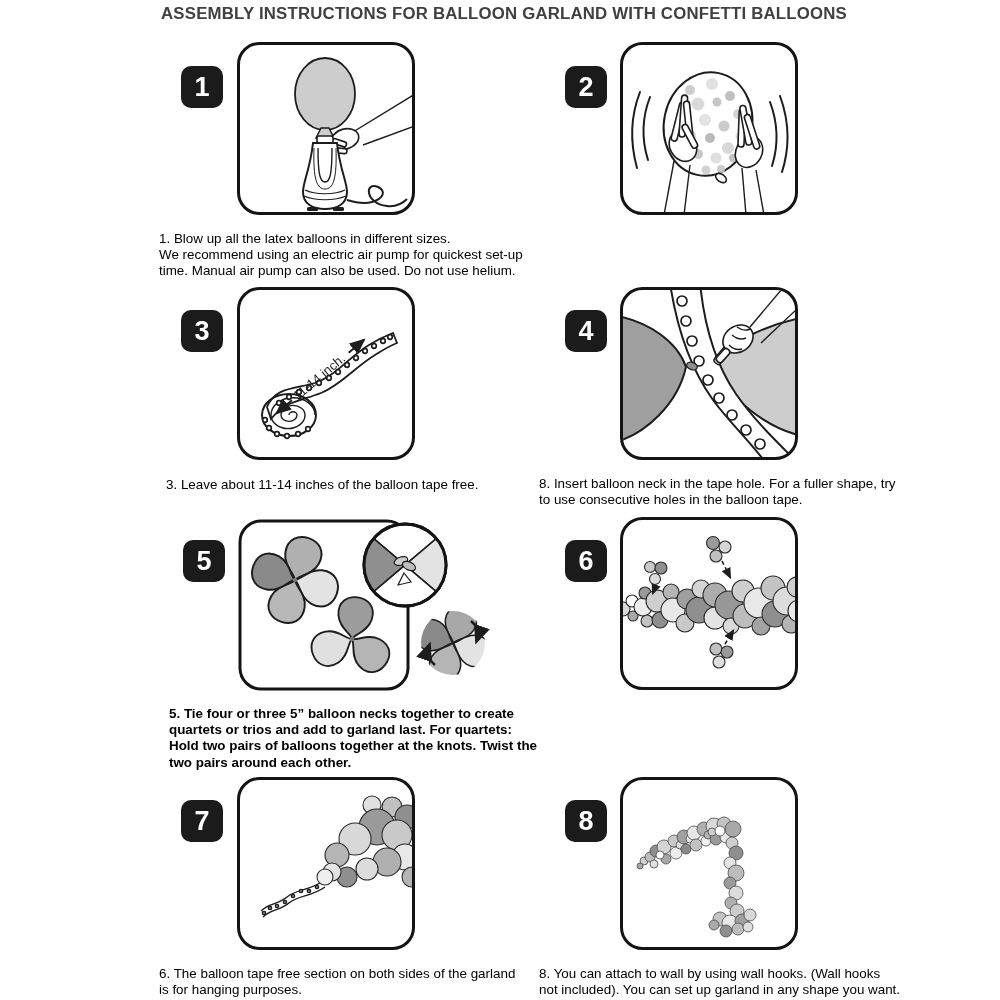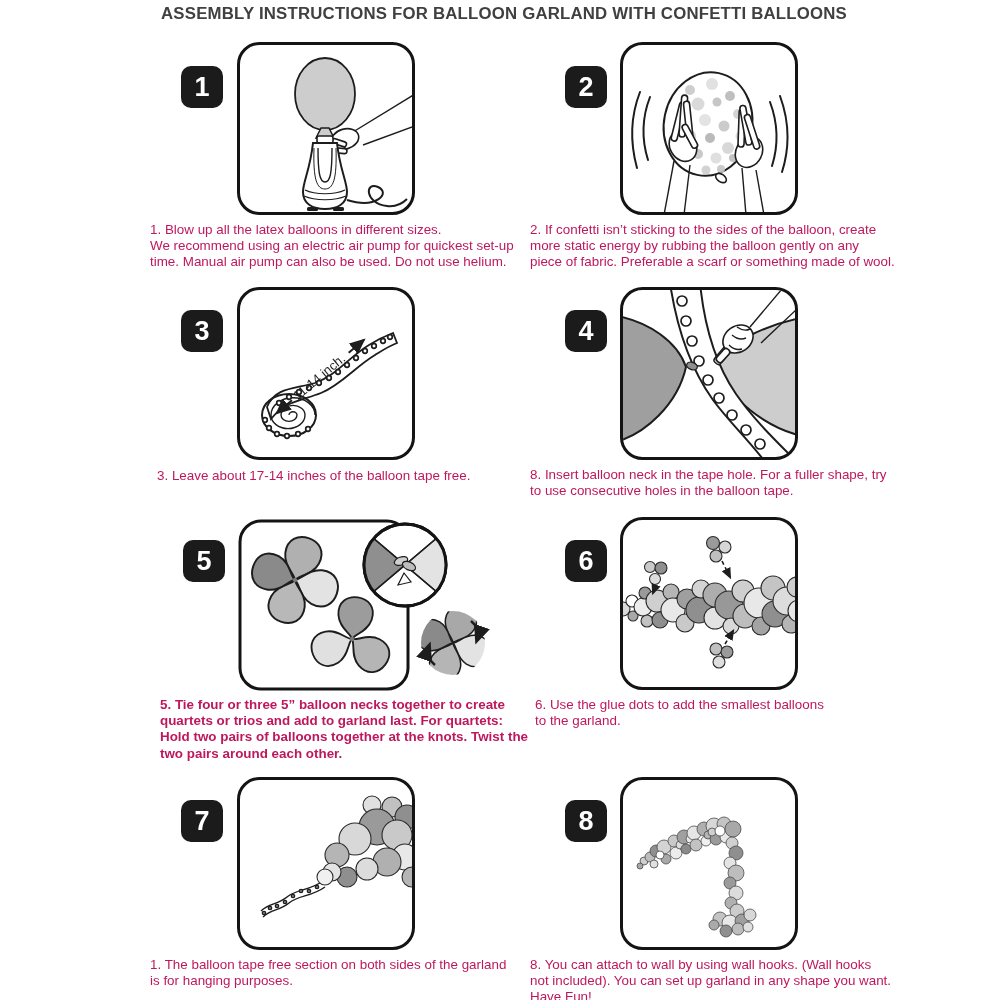--- a/index.html
+++ b/index.html
@@ -4,22 +4,22 @@
 <style>
   html,body{margin:0;padding:0;background:#fff;}
   .page{position:relative;width:1000px;height:1000px;background:#fff;overflow:hidden;
         font-family:"Liberation Sans",sans-serif;color:#1d1d1d;}
   .title{position:absolute;top:0;left:0;width:1000px;text-align:center;margin:4px;
          font-size:16.8px;font-weight:bold;letter-spacing:.2px;color:#404040;}
   .step{position:absolute;width:400px;height:250px;}
   .badge{position:absolute;width:42px;height:42px;background:#1b1b1b;border-radius:10px;
          color:#fff;font-weight:bold;font-size:27px;line-height:42px;text-align:center;}
   .illus{position:absolute;top:0;}
-  .caption{position:absolute;left:0;top:180px;width:396px;margin:0;font-size:13.4px;
-           line-height:16.2px;color:#be185d;white-space:pre-line;}
+  .caption{position:absolute;left:0;top:180px;width:396px;margin:9px;font-size:13.4px;
+           line-height:16.2px;color:#000000;white-space:pre-line;}
   
   .box{fill:none;stroke:#141414;stroke-width:3;}
   .boxbg{fill:#fff;stroke:none;}
   .s1{fill:none;stroke:#1d1d1d;stroke-width:1.4;}
   .s2{fill:none;stroke:#1d1d1d;stroke-width:2;}
   .wf{fill:#fff;stroke:#1d1d1d;stroke-width:1.6;}
   .hole{fill:#fff;stroke:#1d1d1d;stroke-width:1.7;}
   .gc{stroke:#2b2b2b;stroke-width:1.1;}
   .g8{stroke:#4a4a4a;stroke-width:.8;}
   .lbl{font-family:"Liberation Sans",sans-serif;font-size:13px;fill:#1d1d1d;}
@@ -125,23 +125,20 @@
         </g>
         <g stroke-linecap="round">
           <path d="M30,55 Q18,86 28,118" class="s2"></path>
             <path d="M20,50 Q6,86 17,126" class="s2"></path>
           <path d="M150,60 Q162,92 152,124" class="s2"></path>
             <path d="M160,54 Q174,92 162,130" class="s2"></path>
         </g>
       </g>
       <rect x="1.5" y="1.5" width="175" height="170" rx="21" class="box"></rect>
     </svg>
-    <p class="caption">2. If confetti isn’t sticking to the sides of the balloon, create
-more static energy by rubbing the balloon gently on any
-piece of fabric. Preferable a scarf or something made of wool.</p>
   </section>
 
   <section class="step" style="left:150px;top:287px;">
     <div class="badge" style="left:31px;top:23px;">3</div>
     <svg class="illus" style="left:87px;" width="178" height="173" viewBox="0 0 178 173">
       <defs>
         <clipPath id="c3">
             <rect x="3" y="3" width="172" height="167" rx="19"></rect>
           </clipPath>
         <marker id="ah3" markerWidth="9" markerHeight="8" refX="7" refY="3.5" orient="auto">
@@ -177,21 +174,21 @@
           </g>
         </g>
         <g transform="translate(42,132) rotate(-40)">
           <path d="M22,-6 L2,-6" class="s2" marker-end="url(#ah3)"></path>
           <text x="26" y="-2" class="lbl">11-14 inch.</text>
           <path d="M96,-6 L116,-6" class="s2" marker-end="url(#ah3)"></path>
         </g>
       </g>
       <rect x="1.5" y="1.5" width="175" height="170" rx="21" class="box"></rect>
     </svg>
-    <p class="caption" style="left:7px;top:181px;">3. Leave about 17-14 inches of the balloon tape free.</p>
+    <p class="caption" style="left:7px;top:181px;">3. Leave about 11-14 inches of the balloon tape free.</p>
   </section>
 
   <section class="step" style="left:530px;top:287px;">
     <div class="badge" style="left:35px;top:23px;">4</div>
     <svg class="illus" style="left:90px;" width="178" height="173" viewBox="0 0 178 173">
       <defs>
           <clipPath id="c4">
             <rect x="3" y="3" width="172" height="167" rx="19"></rect>
           </clipPath>
         </defs>
@@ -344,22 +341,20 @@
             <circle cx="99" cy="145" r="6" fill="#dedede"></circle>
         </g>
         <g stroke="#1d1d1d" stroke-width="1.6" stroke-dasharray="4 3" fill="none">
           <path d="M102,44 L110,60" marker-end="url(#ah6)"></path>
           <path d="M36,68 L33,76" marker-end="url(#ah6)"></path>
           <path d="M105,127 L113,114" marker-end="url(#ah6)"></path>
         </g>
       </g>
       <rect x="1.5" y="1.5" width="175" height="170" rx="21" class="box"></rect>
     </svg>
-    <p class="caption" style="left:5px;">6. Use the glue dots to add the smallest balloons
-to the garland.</p>
   </section>
 
   <section class="step" style="left:150px;top:777px;">
     <div class="badge" style="left:31px;top:23px;">7</div>
     <svg class="illus" style="left:87px;" width="178" height="173" viewBox="0 0 178 173">
       <defs>
           <clipPath id="c7">
             <rect x="3" y="3" width="172" height="167" rx="19"></rect>
           </clipPath>
         </defs>
@@ -389,21 +384,21 @@
             <circle cx="130" cy="92" r="11" fill="#dcdcdc"></circle>
           <circle cx="100" cy="78" r="12" fill="#b5b5b5"></circle>
             <circle cx="110" cy="100" r="10" fill="#8f8f8f"></circle>
             <circle cx="95" cy="95" r="9" fill="#e3e3e3"></circle>
           <circle cx="175" cy="100" r="10" fill="#b5b5b5"></circle>
             <circle cx="88" cy="100" r="8" fill="#f0f0f0"></circle>
         </g>
       </g>
       <rect x="1.5" y="1.5" width="175" height="170" rx="21" class="box"></rect>
     </svg>
-    <p class="caption">1. The balloon tape free section on both sides of the garland
+    <p class="caption">6. The balloon tape free section on both sides of the garland
 is for hanging purposes.</p>
   </section>
 
   <section class="step" style="left:530px;top:777px;">
     <div class="badge" style="left:35px;top:23px;">8</div>
     <svg class="illus" style="left:90px;" width="178" height="173" viewBox="0 0 178 173">
       <defs>
           <clipPath id="c8">
             <rect x="3" y="3" width="172" height="167" rx="19"></rect>
           </clipPath>

